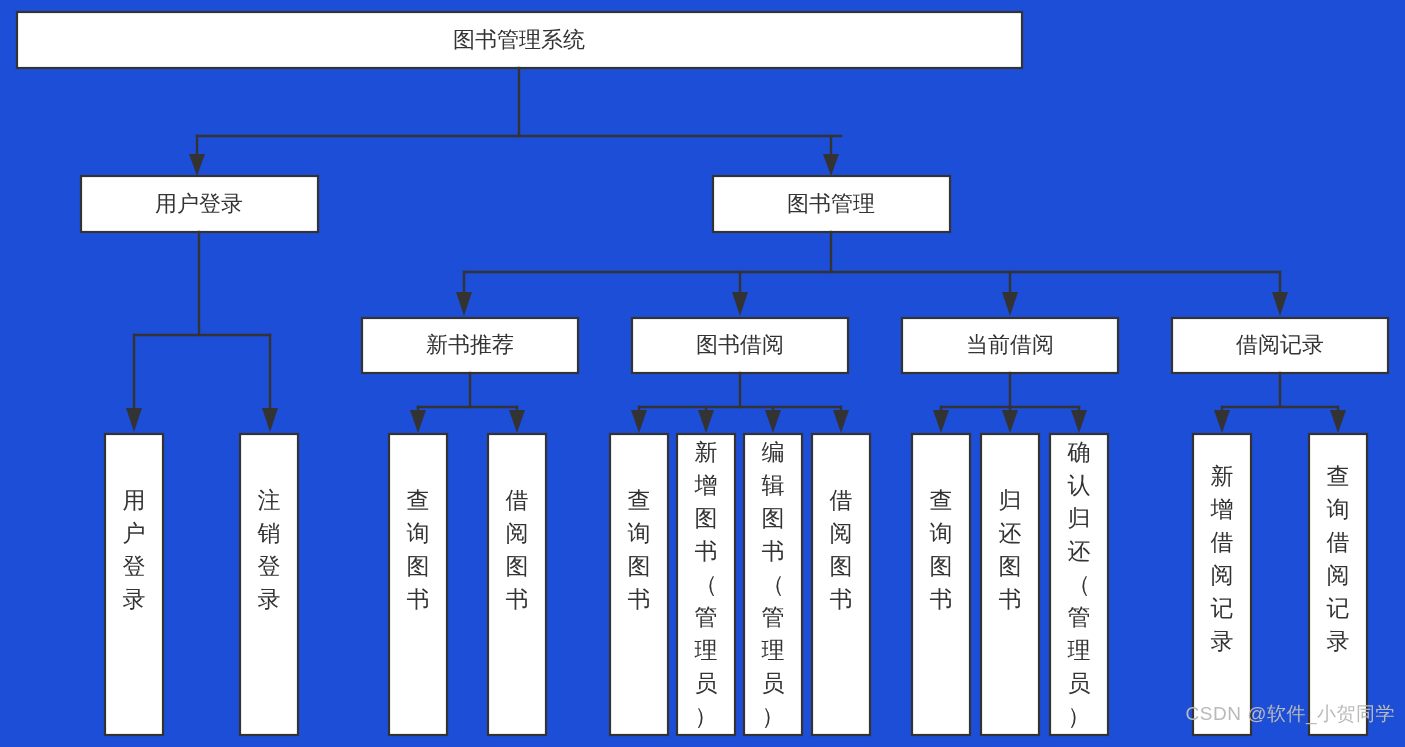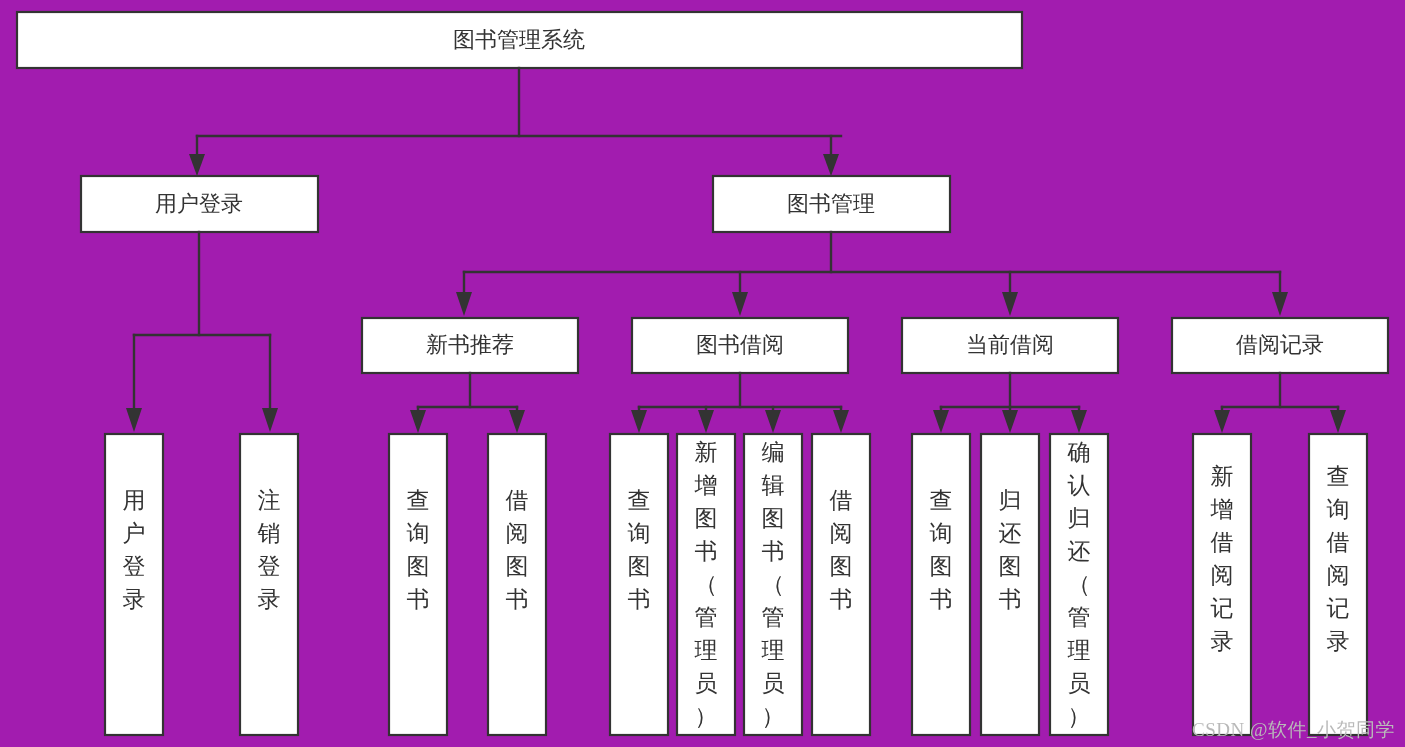--- a/index.html
+++ b/index.html
@@ -10,21 +10,21 @@
   body {
     width: 1405px;
     height: 747px;
     font-family: "Liberation Sans", "DejaVu Sans", sans-serif;
     overflow: hidden;
   }
   #diagram-root {
     position: relative;
     width: 1405px;
     height: 747px;
-    background: #a21caf;
+    background: #1d4ed8;
   }
   svg#flow-svg {
     position: absolute;
     left: 0;
     top: 0;
     width: 1405px;
     height: 747px;
     display: block;
   }
   .node-box {
@@ -50,22 +50,22 @@
   }
   .node-label-vertical {
     fill: #333333;
     font-family: "Liberation Sans", "DejaVu Sans", sans-serif;
     font-size: 23px;
     text-anchor: middle;
   }
   .watermark-text {
     position: absolute;
     right: 10px;
-    bottom: 4px;
-    font-family: Liberation Serif, serif;
+    bottom: 20px;
+    font-family: Liberation Sans, sans-serif;
     font-size: 19px;
     color: #b9b9b9;
     white-space: nowrap;
     letter-spacing: 0.5px;
   }
 </style>
 </head>
 <body>
 
 <div id="diagram-root">

